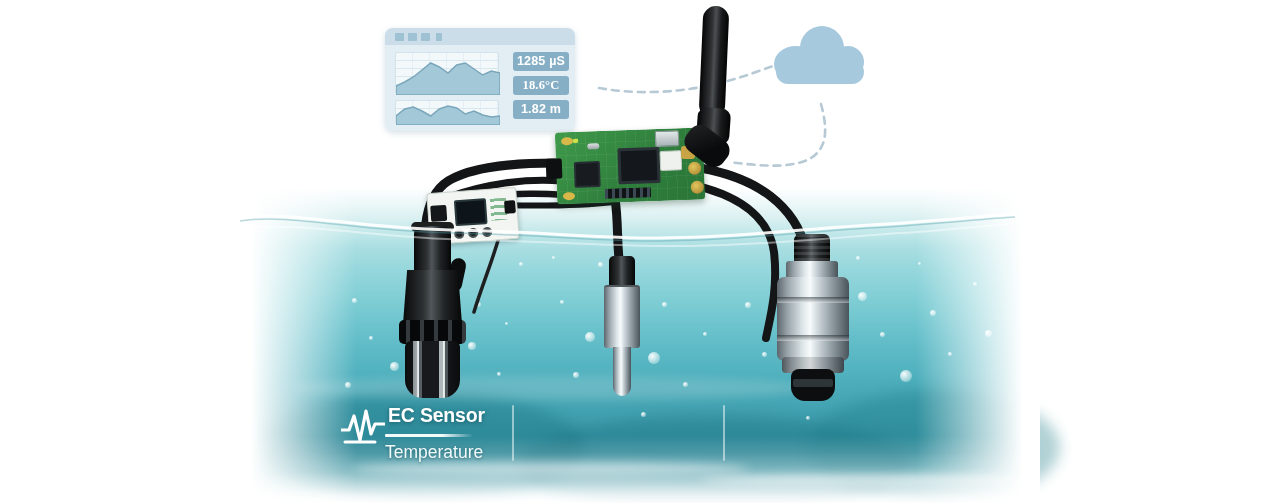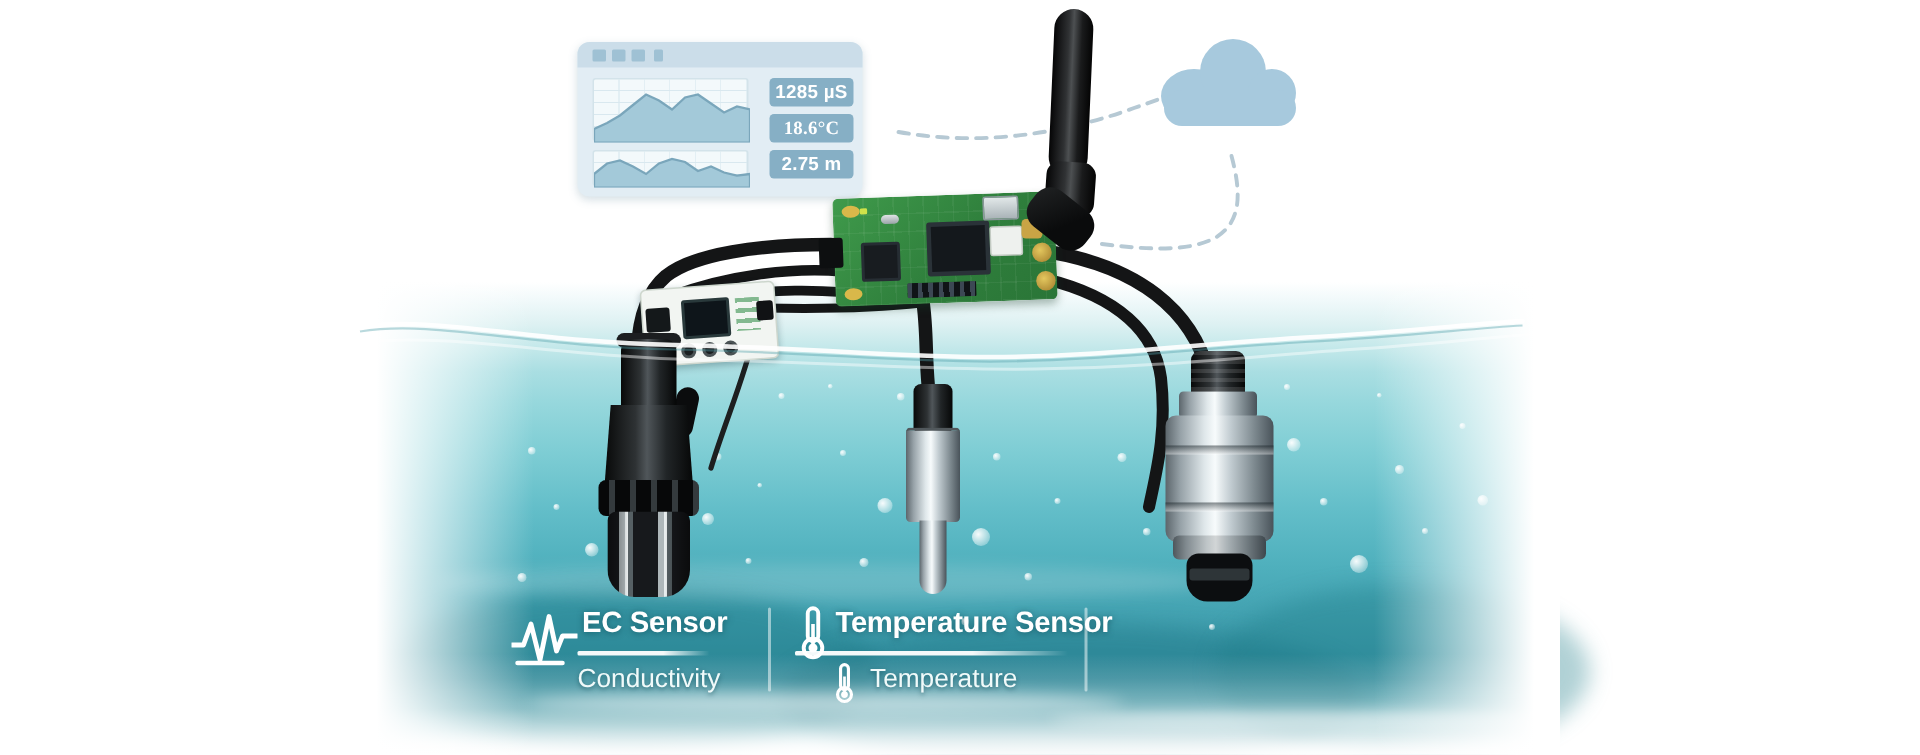--- a/index.html
+++ b/index.html
@@ -185,21 +185,21 @@
           <path d="M0,33 L8.7,29 L17.3,24 L26.0,17 L34.7,10 L43.3,14 L52.0,20 L60.7,12 L69.3,10 L78.0,16 L86.7,22 L95.3,18 L104.0,20 L104,42 L0,42 Z" fill="#a3c9d9" stroke="#7aa6bb" stroke-width="1.5"></path>
         </svg>
     </div>
     <div class="chart" style="left:10px;top:72px;width:104px;height:24px;">
       <svg width="104" height="24" viewBox="0 0 104 24">
           <path d="M0,15 L8.7,8 L17.3,6 L26.0,10 L34.7,15 L43.3,8 L52.0,5 L60.7,7 L69.3,13 L78.0,10 L86.7,14 L95.3,16 L104.0,15 L104,24 L0,24 Z" fill="#a3c9d9" stroke="#7aa6bb" stroke-width="1.5"></path>
         </svg>
     </div>
     <div class="badge" style="top:24px;">1285 µS</div>
     <div class="badge" style="top:48px;font-family:Liberation Serif, serif;">18.6°C</div>
-    <div class="badge" style="top:72px;">2.75 m</div>
+    <div class="badge" style="top:72px;">1.82 m</div>
   </div>
 
   <svg class="lines-svg" width="1280" height="503" viewBox="0 0 1280 503">
     <g fill="none" stroke="#141516" stroke-linecap="round">
       <path d="M554,163 C506,163 463,169 444,184 C431,195 426,212 425,233" stroke-width="9"></path>
       <path d="M449,197 C484,184 526,178 562,181" stroke-width="7"></path>
       <path d="M471,200 C508,192 552,192 588,198" stroke-width="6.5"></path>
       <path d="M495,205 C532,206 580,206 614,202" stroke-width="6"></path>
       <path d="M503,222 C497,250 483,282 474,312" stroke-width="3.5" stroke="#1d1f20"></path>
       <path d="M615,199 C619,224 616,248 621,274" stroke-width="9"></path>
@@ -265,39 +265,22 @@
     <path d="M10,38 C80,32 140,48 240,50 C340,52 390,57 460,56 C540,55 600,48 670,43 C720,40 760,35 790,33" fill="none" stroke="rgba(255,255,255,.45)" stroke-width="2" stroke-linecap="round"></path>
   </svg>
 
   <div class="sensor-group" style="left:341px;top:400px;width:170px;height:70px;">
     <svg style="left:0;top:8px;" width="44" height="36" viewBox="0 0 44 36">
       <path d="M0,22 H8 L13,8 L19,32 L25,3 L30,26 L34,16 H44" fill="none" stroke="#fff" stroke-width="3.2" stroke-linejoin="round" stroke-linecap="round"></path>
       <path d="M4,34 H34" stroke="#fff" stroke-width="3" stroke-linecap="round"></path>
     </svg>
     <div class="sensor-title" style="left:47px;top:4px;">EC Sensor</div>
     <div class="t-underline" style="left:44px;top:34px;width:88px;"></div>
-    <div class="sensor-sub" style="left:44px;top:42px;">Conductivity</div>
+    <div class="sensor-sub" style="left:44px;top:42px;">Temperature</div>
   </div>
 
   <div class="divider" style="left:512px;top:405px;"></div>
 
-  <div class="sensor-group" style="left:530px;top:400px;width:195px;height:70px;">
-    <svg style="left:4px;top:4px;" width="16" height="36" viewBox="0 0 16 36">
-      <rect x="4.5" y="1.5" width="7" height="22" rx="3.5" fill="none" stroke="#fff" stroke-width="2.6"></rect>
-      <circle cx="8" cy="28" r="6.2" fill="none" stroke="#fff" stroke-width="2.6"></circle>
-      <circle cx="8" cy="28" r="3" fill="#fff"></circle>
-        <rect x="6.8" y="12" width="2.4" height="14" fill="#fff"></rect>
-    </svg>
-    <div class="sensor-title" style="left:27px;top:4px;">Temperature Sensor</div>
-    <div class="t-underline" style="left:0;top:34px;width:182px;"></div>
-    <svg style="left:27px;top:42px;" width="12" height="27" viewBox="0 0 16 36">
-      <rect x="4.5" y="1.5" width="7" height="22" rx="3.5" fill="none" stroke="#fff" stroke-width="2.8"></rect>
-      <circle cx="8" cy="28" r="6.2" fill="none" stroke="#fff" stroke-width="2.8"></circle>
-      <circle cx="8" cy="28" r="3" fill="#fff"></circle>
-        <rect x="6.8" y="12" width="2.4" height="14" fill="#fff"></rect>
-    </svg>
-    <div class="sensor-sub" style="left:50px;top:42px;">Temperature</div>
-  </div>
 
   <div class="divider" style="left:723px;top:405px;"></div>
 
 
 </div>
 
 </body></html>

